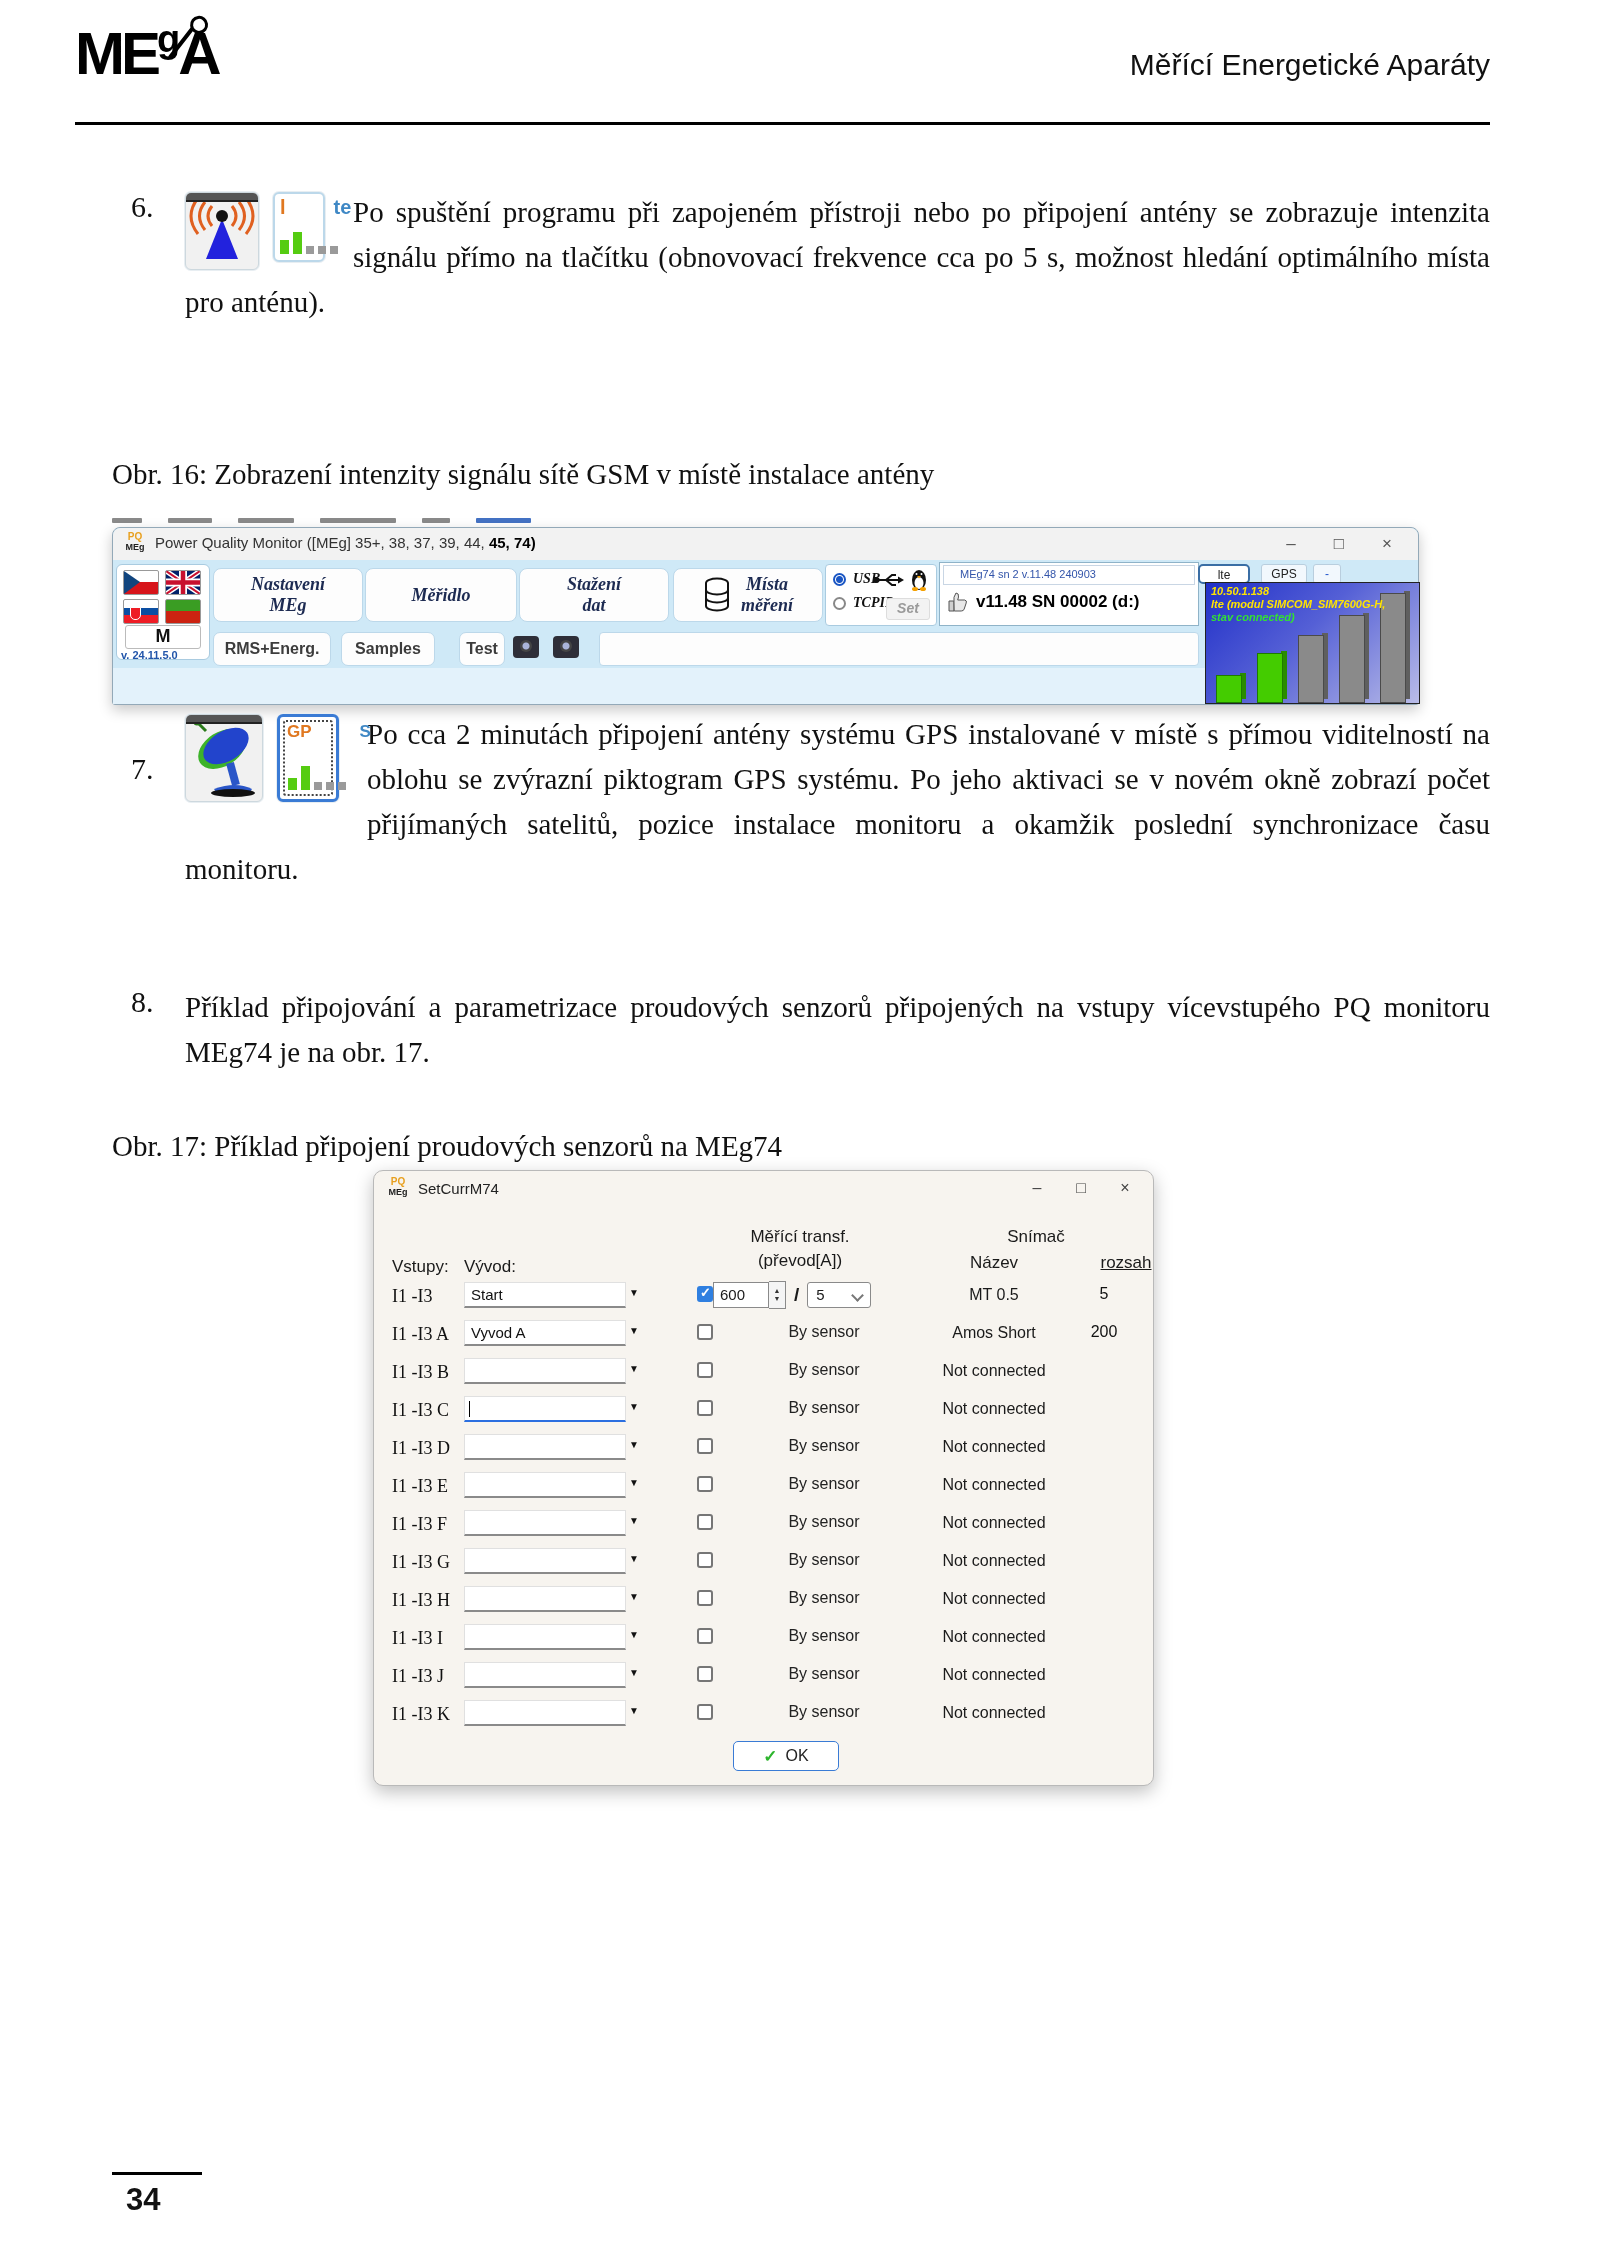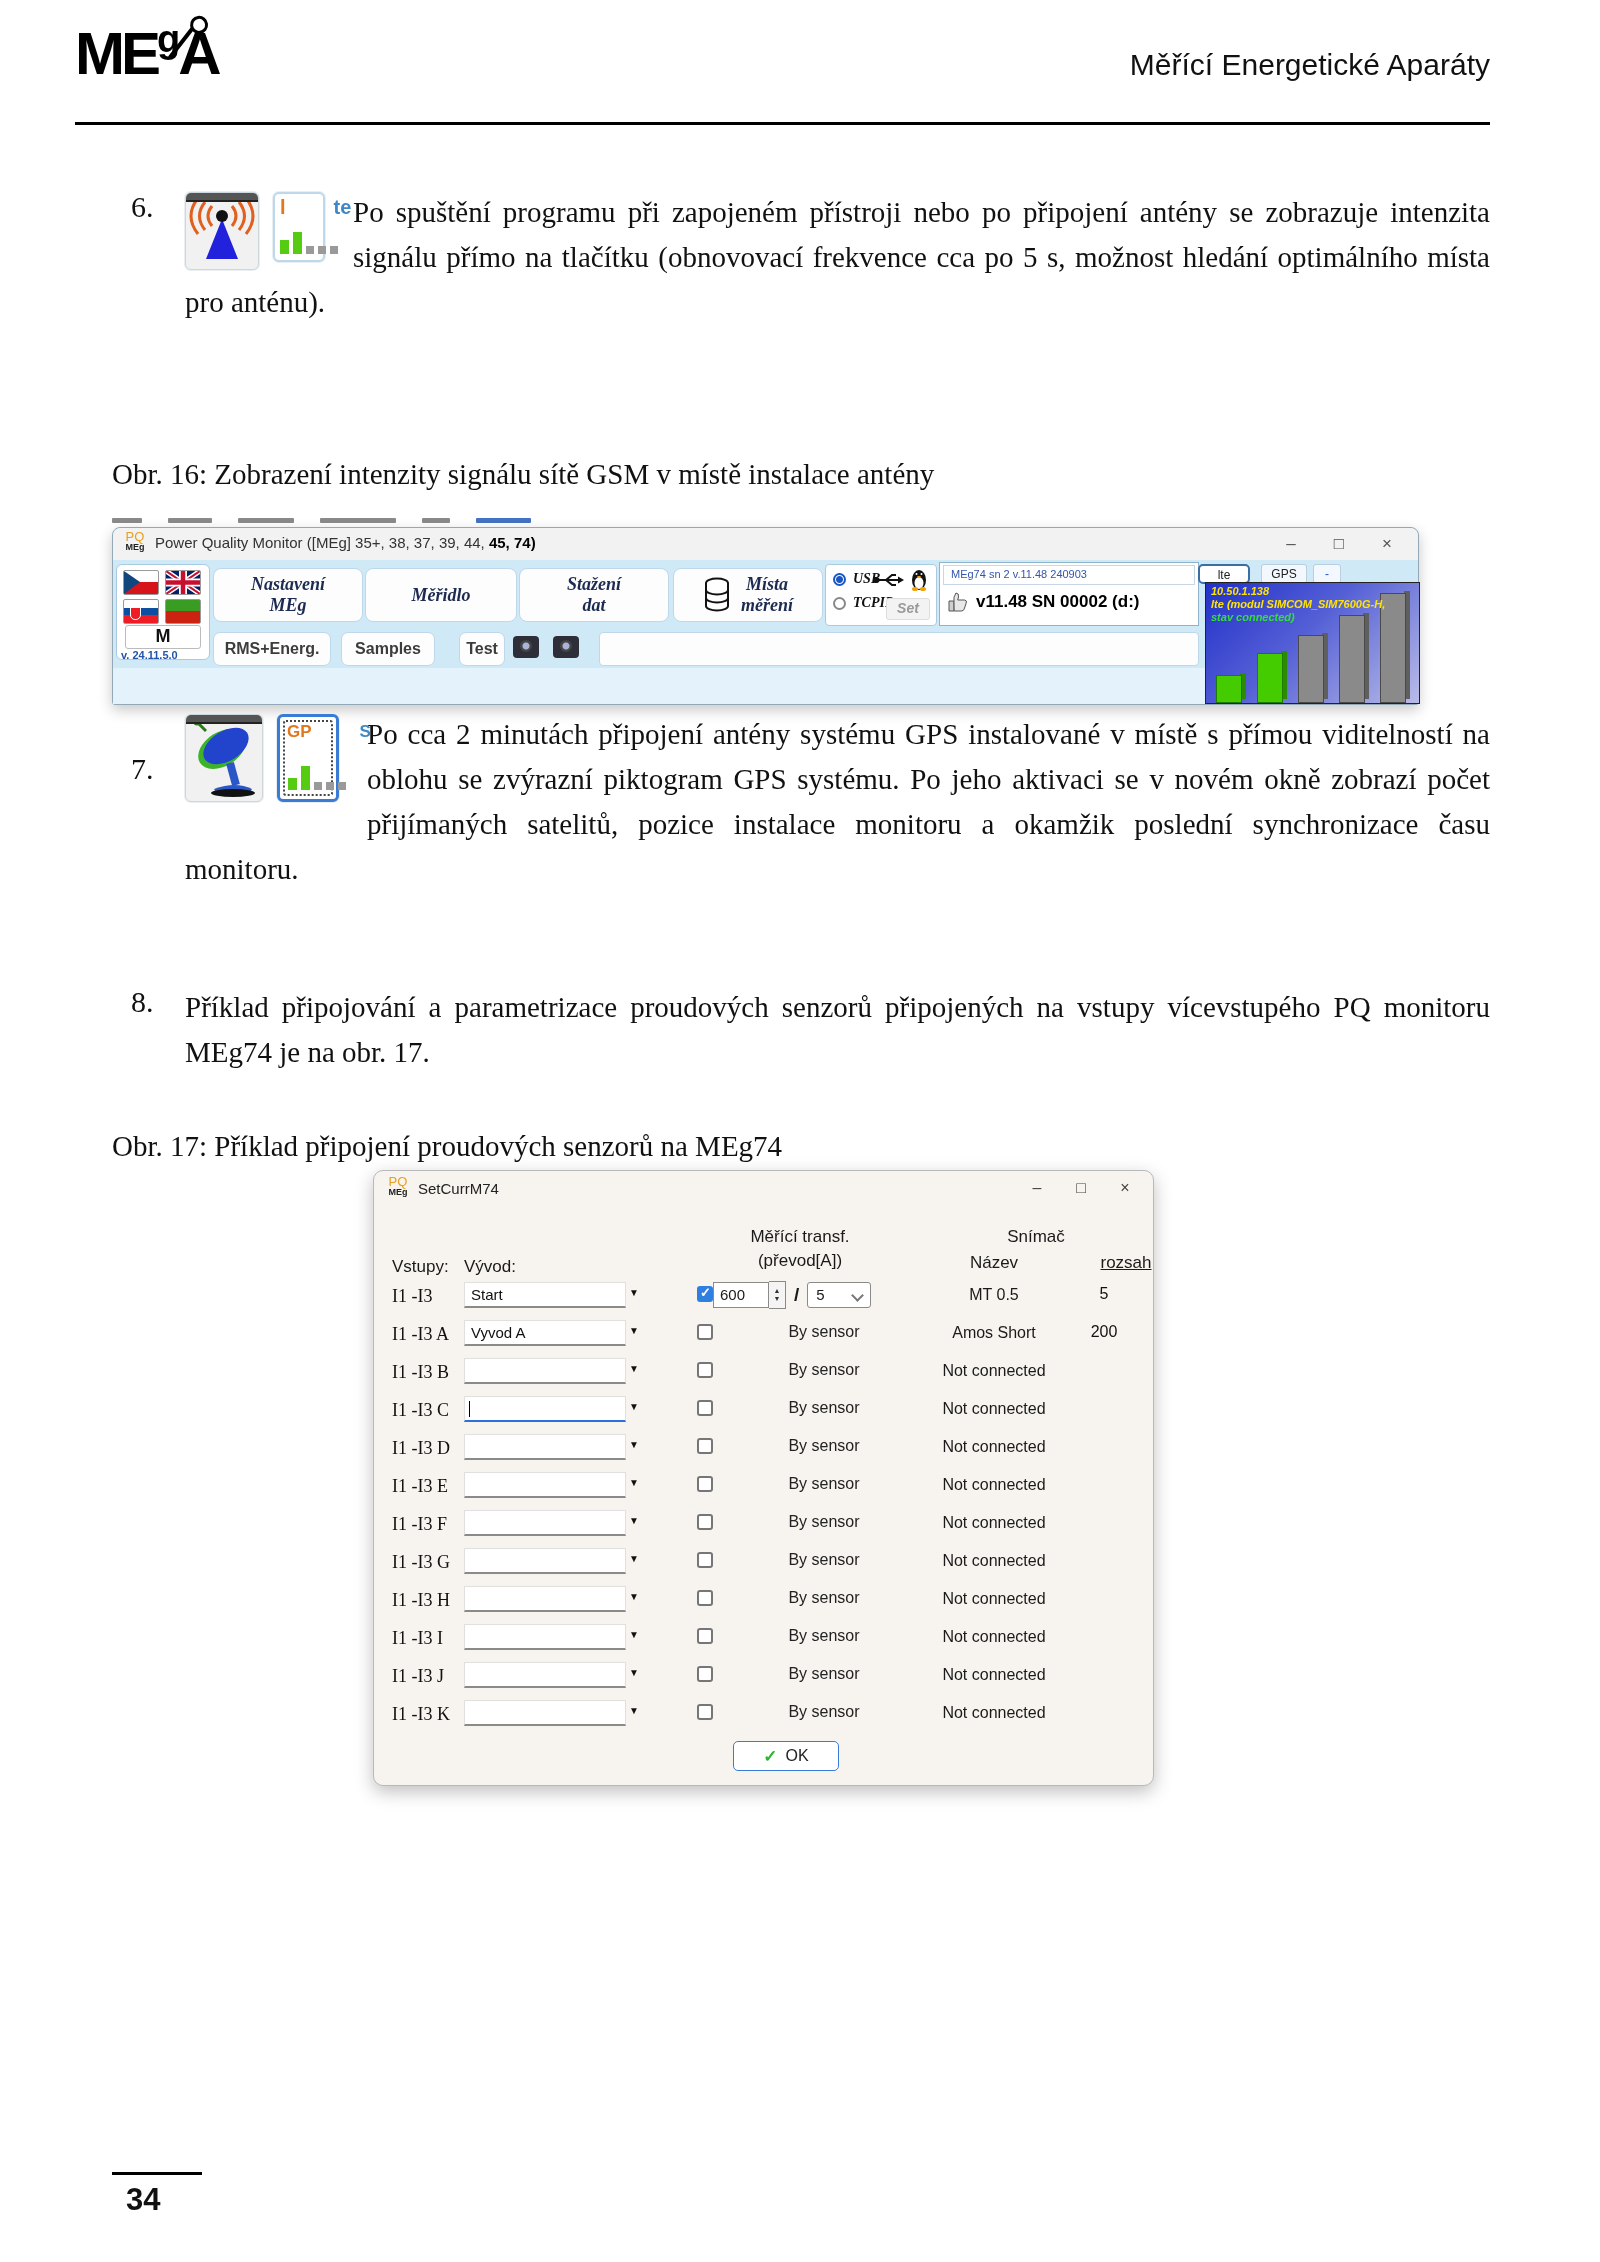--- a/index.html
+++ b/index.html
@@ -45,21 +45,21 @@
   .smudge{height:5px;background:#8a8a8a;border-radius:1px;}
   .smudge.blue{background:#4472c4;}
 
   .fig16{position:absolute;left:112px;top:527px;width:1305px;height:176px;background:#cfe9f7;
          border:1px solid #93a9b8;border-radius:8px 8px 3px 3px;box-shadow:0 5px 14px rgba(0,0,0,.22);
          font-family:"Liberation Sans",sans-serif;}
   .f16-titlebar{position:absolute;left:0;top:0;right:0;height:32px;background:#f2f2f2;
                 border-radius:8px 8px 0 0;border-bottom:1px solid #d9d9d9;}
   .app-ico{position:absolute;left:10px;top:4px;width:24px;height:24px;font-family:"Liberation Sans",sans-serif;
            line-height:10px;text-align:center;}
-  .app-ico .pq{display:block;font-size:13px;font-weight:normal;color:#e8a020;}
+  .app-ico .pq{display:block;font-size:10px;font-weight:bold;color:#e8a020;}
   .app-ico .meg{display:block;font-size:9px;font-weight:bold;color:#222;}
   .f16-title{position:absolute;left:42px;top:6px;font-size:15px;color:#333;}
   .f16-title b{color:#000;}
   .winctl{position:absolute;top:2px;width:46px;height:28px;text-align:center;font-size:17px;
           color:#555;line-height:28px;}
   .f16-body{position:absolute;left:0;top:32px;right:0;bottom:0;background:#cfe9f7;border-radius:0 0 3px 3px;}
   .f16-bottom{position:absolute;left:0;top:108px;right:0;bottom:0;background:#e3f2fb;}
 
   .flags-panel{position:absolute;left:3px;top:4px;width:92px;height:94px;background:#fff;
                border:1px solid #a9cbe0;border-radius:6px;}
@@ -84,21 +84,21 @@
   .usb-group{position:absolute;left:712px;top:4px;width:110px;height:60px;background:#fff;
              border:1px solid #a9cbe0;border-radius:4px;}
   .radio-row{position:absolute;left:7px;display:flex;align-items:center;gap:7px;
              font-family:"Liberation Serif",serif;font-style:italic;font-weight:bold;font-size:14px;color:#111;}
   .radio{width:13px;height:13px;border-radius:50%;border:2px solid #888;background:#fff;box-sizing:border-box;}
   .radio.sel{border:2px solid #1a56c4;background:radial-gradient(circle,#1a56c4 0 3px,#fff 4px);}
   .set-btn{position:absolute;right:6px;bottom:5px;width:42px;height:20px;background:#f3f3f3;border:1px solid #ddd;
            border-radius:3px;text-align:center;font-style:italic;font-weight:bold;font-size:14px;color:#9a9a9a;line-height:19px;}
   .dev-panel{position:absolute;left:826px;top:2px;width:258px;height:62px;background:#fff;border:1px solid #8fb3c8;}
   .dev-line1{position:absolute;left:3px;top:2px;right:3px;height:20px;border:1px solid #c9d6e4;
-             font-size:11px;color:#3355aa;padding:2px 7px;box-sizing:border-box;white-space:nowrap;overflow:hidden;}
+             font-size:11px;color:#3355aa;padding:2px 16px;box-sizing:border-box;white-space:nowrap;overflow:hidden;}
   .dev-line2{position:absolute;left:6px;top:28px;font-weight:bold;font-size:17px;color:#000;
              display:flex;align-items:center;gap:8px;}
   .tab{position:absolute;top:4px;height:20px;background:#f2f8fd;border:1px solid #b9cede;border-radius:3px;
        font-size:12px;color:#222;text-align:center;line-height:19px;box-sizing:border-box;}
   .tab.sel{background:#fff;border:2px solid #3a6ea5;border-radius:5px;}
   .gsm-popup{position:absolute;left:1092px;top:22px;width:213px;height:120px;
              background:linear-gradient(135deg,#2130c8 0%,#5560d6 45%,#b9bce8 100%);
              border:1px solid #222;overflow:hidden;}
   .gsm-text{position:absolute;left:5px;top:2px;font-size:11px;font-weight:bold;font-style:italic;line-height:13px;}
   .gsm-ip{color:#ffe400;} .gsm-mod{color:#ffe400;} .gsm-stav{color:#33e033;}

